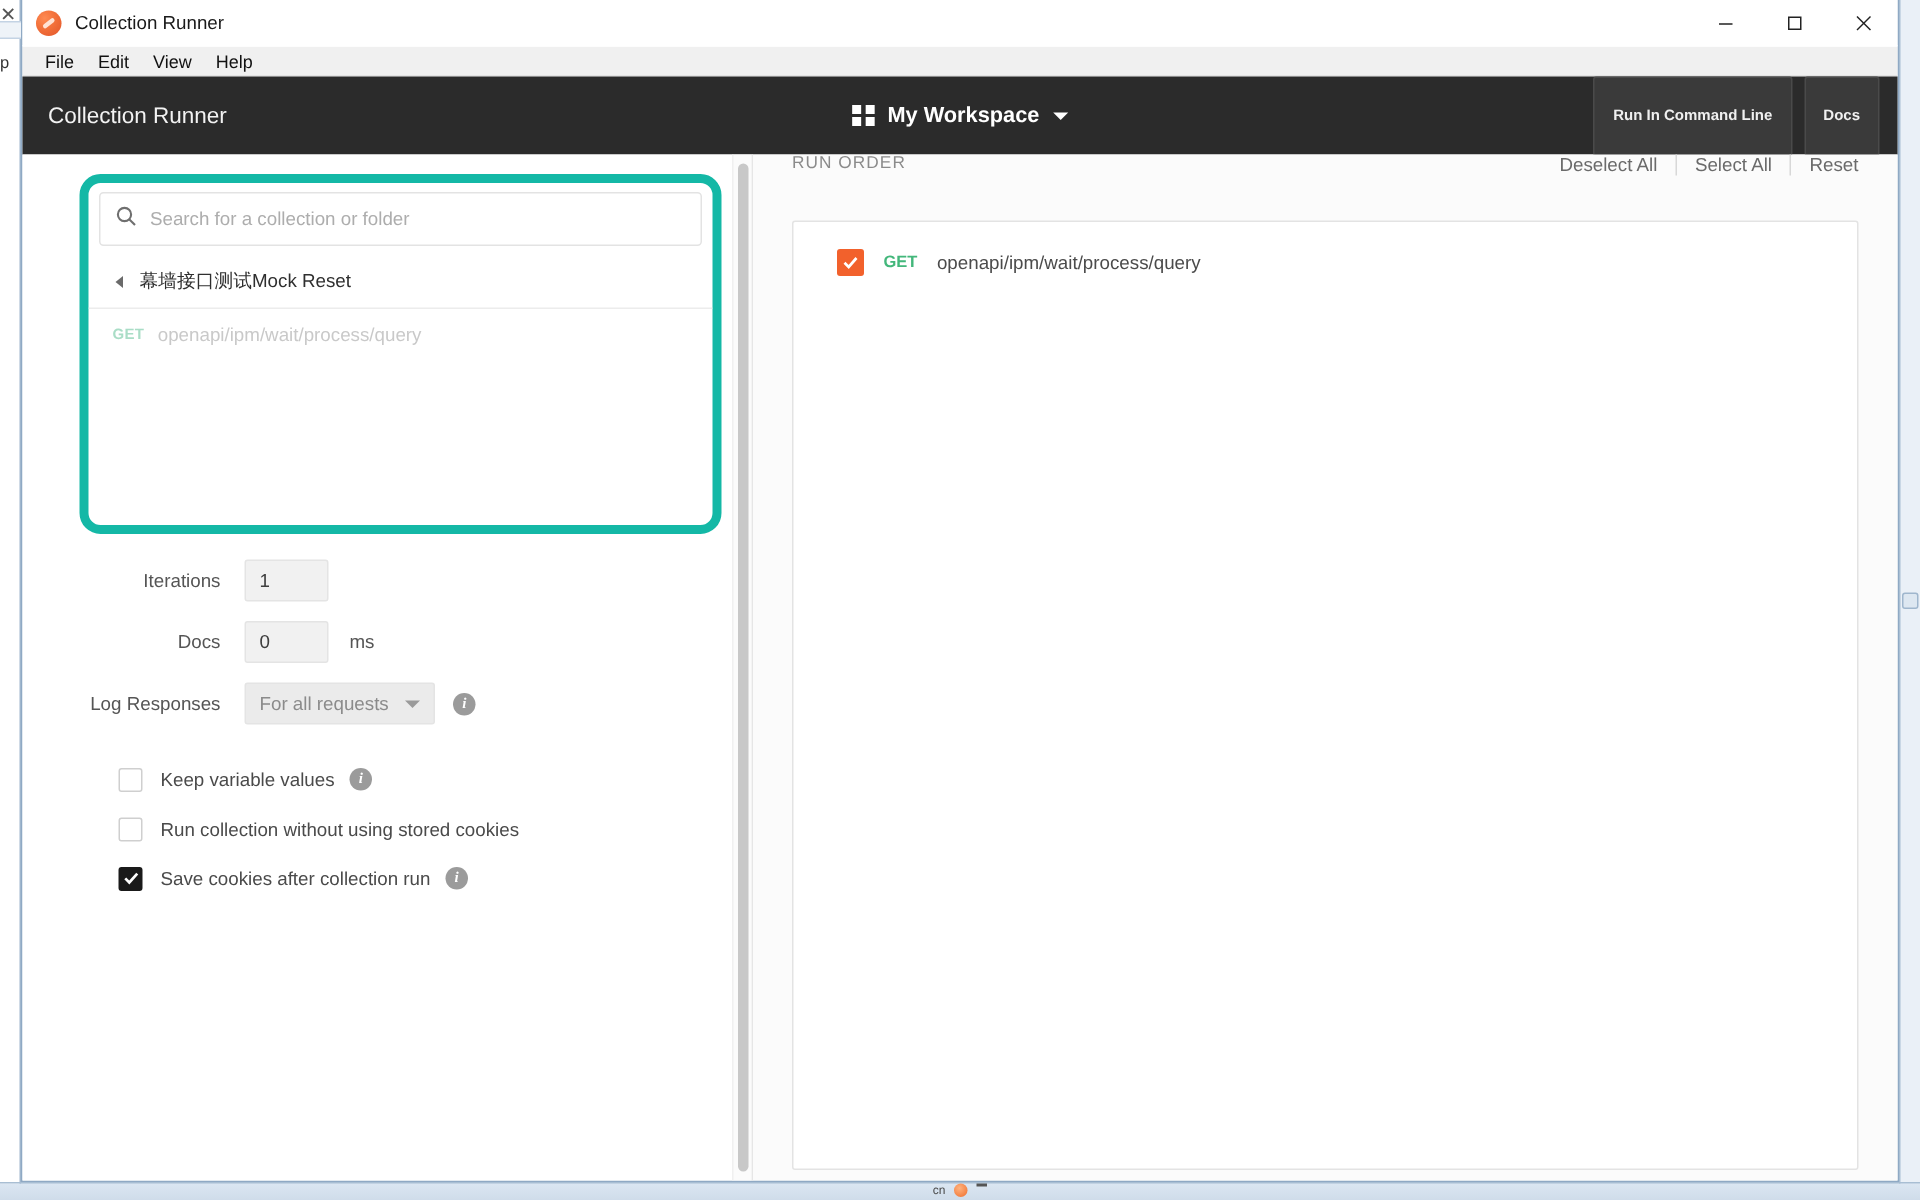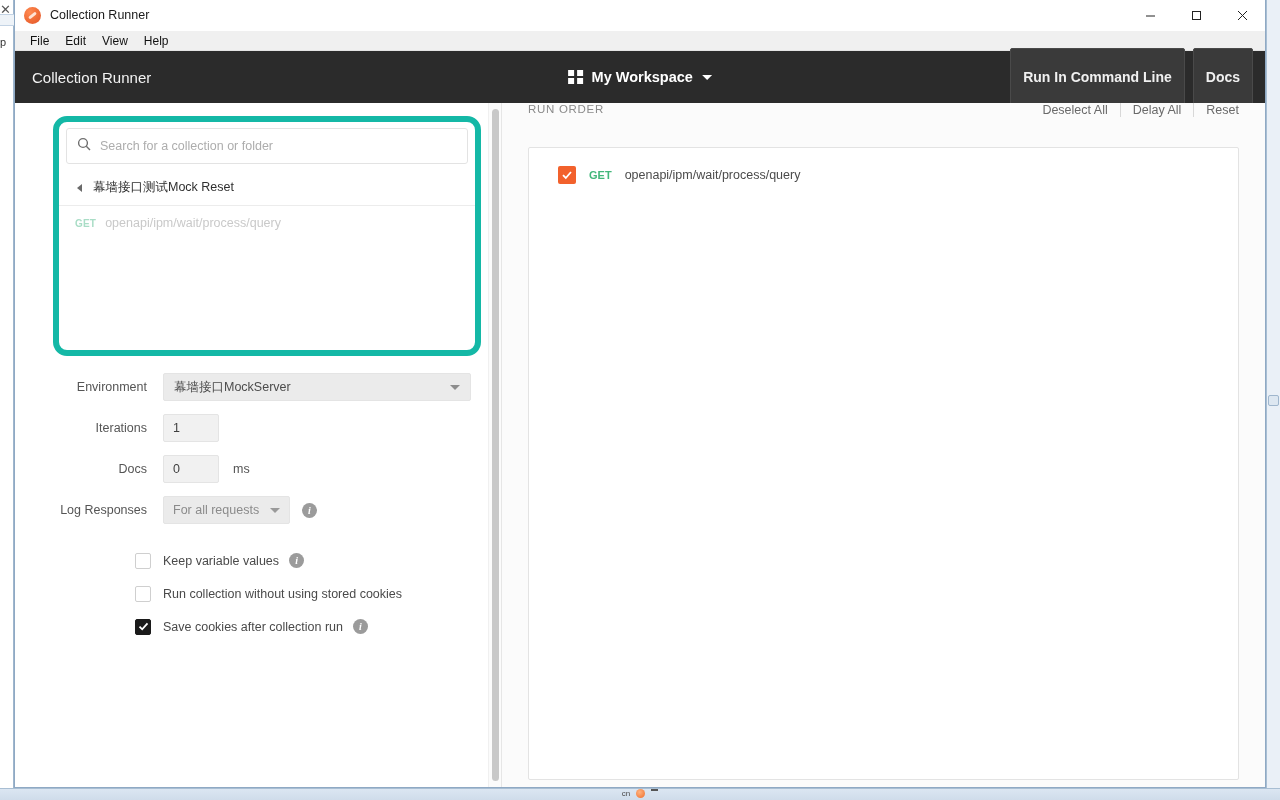--- a/index.html
+++ b/index.html
@@ -111,21 +111,21 @@
     width: 0; height: 0;
     border-left: 5px solid transparent; border-right: 5px solid transparent;
     border-top: 5px solid #ffffff;
   }
   #header-actions {
     position: absolute; right: 12px; top: 0; height: 52px;
     display: flex; align-items: center; gap: 8px;
   }
   .header-btn {
     background: #3a3a3a; border: 1px solid #4a4a4a;
-    color: #f0f0f0; font-size: 14px; font-weight: bold;
+    color: #f0f0f0; font-size: 10px; font-weight: bold;
     padding: 20px 12px; border-radius: 2px;
   }
 
   
   #body-split { flex: 1 1 auto; display: flex; position: relative; min-height: 0; }
 
   
   #left-pane {
     width: 487px; flex: 0 0 487px;
     background: #ffffff;
@@ -215,21 +215,21 @@
   .info-icon {
     width: 15px; height: 15px; border-radius: 50%;
     background: #9b9b9b; color: #ffffff;
     font-size: 10px; font-weight: bold; font-style: italic;
     display: inline-flex; align-items: center; justify-content: center;
     margin-left: 12px; flex: 0 0 auto;
     font-family: "Liberation Serif", serif;
   }
 
   
-  #checkbox-area { margin-top: 20px; padding-left: 120px; }
+  #checkbox-area { margin-top: 20px; padding-left: 64px; }
   .cb-row { display: flex; align-items: center; height: 33px; }
   .cb-box {
     width: 16px; height: 16px; flex: 0 0 16px;
     border: 1px solid #cfcfcf; border-radius: 2px; background: #fff;
     margin-right: 12px;
   }
   .cb-box.checked {
     background: #1a1a1a; border-color: #1a1a1a;
     display: flex; align-items: center; justify-content: center;
   }
@@ -392,27 +392,20 @@
           </div>
 
           <div id="tree-req-row">
             <span id="tree-req-method">GET</span>
             <span id="tree-req-name">openapi/ipm/wait/process/query</span>
           </div>
         </div>
 
         <div id="form-area">
 
-          <div class="form-row">
-            <span class="form-label">Environment</span>
-            <div id="env-select" class="field-gray">
-              <span>幕墙接口MockServer</span>
-              <span class="caret-down"></span>
-            </div>
-          </div>
 
           <div class="form-row">
             <span class="form-label">Iterations</span>
             <input class="num-input" type="text" value="1" style="">
           </div>
 
           <div class="form-row">
             <span class="form-label">Docs</span>
             <input class="num-input" type="text" value="0" style="">
             <span class="unit-text">ms</span>
@@ -460,21 +453,21 @@
       <div id="left-scrollbar">
         <div id="left-scroll-thumb"></div>
       </div>
     </div>
 
     <div id="right-pane">
       <div id="run-order-bar">
         <span id="run-order-title">RUN ORDER</span>
         <div id="run-order-actions">
           <span class="order-link">Deselect All</span>
-          <span class="order-link">Delay All</span>
+          <span class="order-link">Select All</span>
           <span class="order-link">Reset</span>
         </div>
       </div>
 
       <div id="run-order-card">
         <div class="order-row">
           <span class="order-check">
             <svg width="12" height="12" viewBox="0 0 12 12">
                 <polyline points="2,6.2 4.8,9 10,3" fill="none" stroke="#ffffff" stroke-width="1.8"></polyline>
               </svg>

